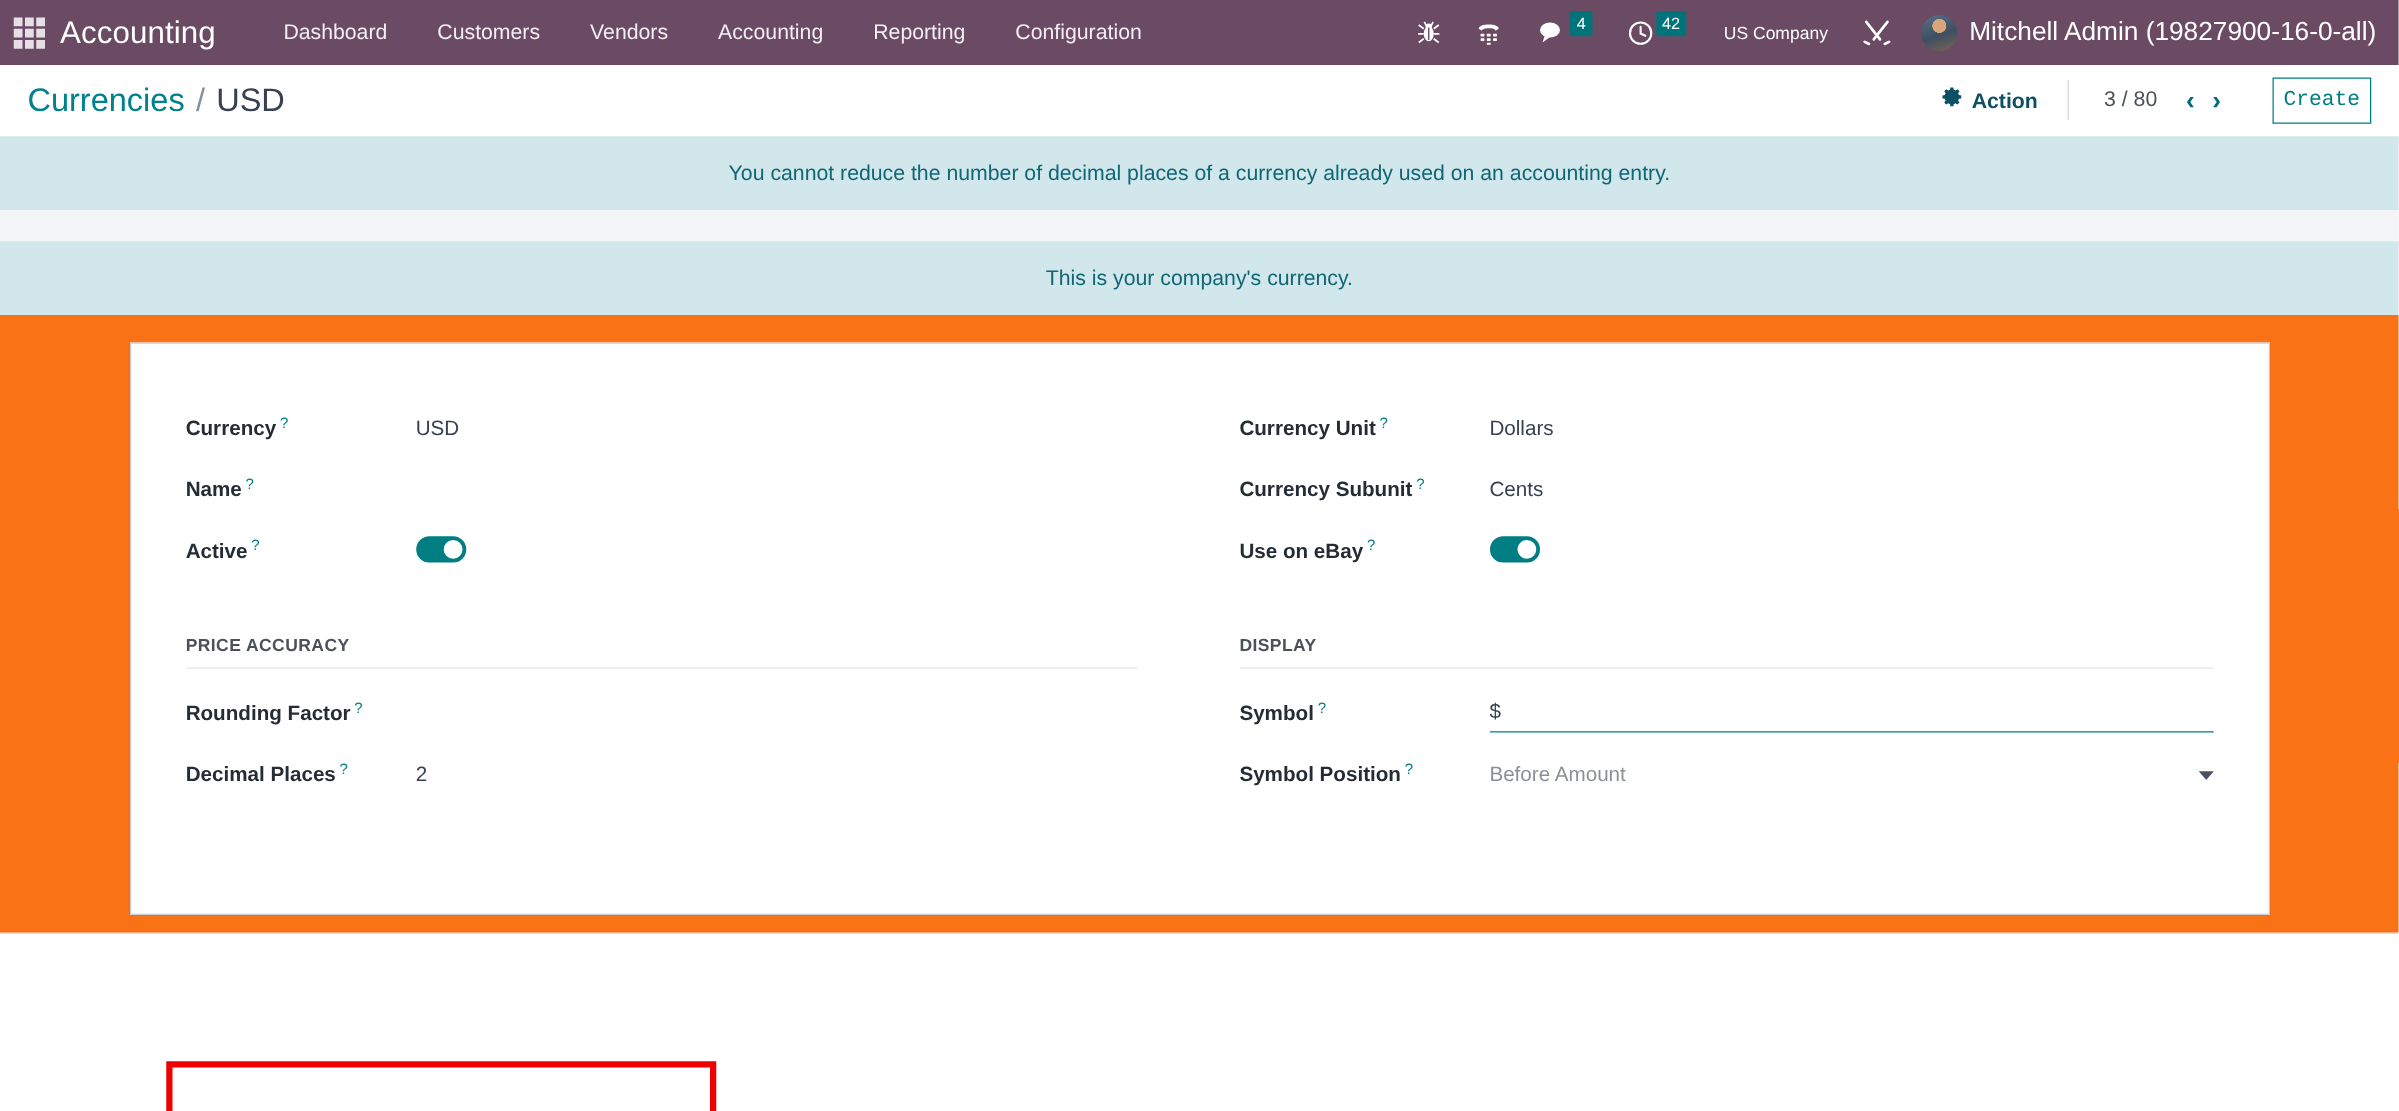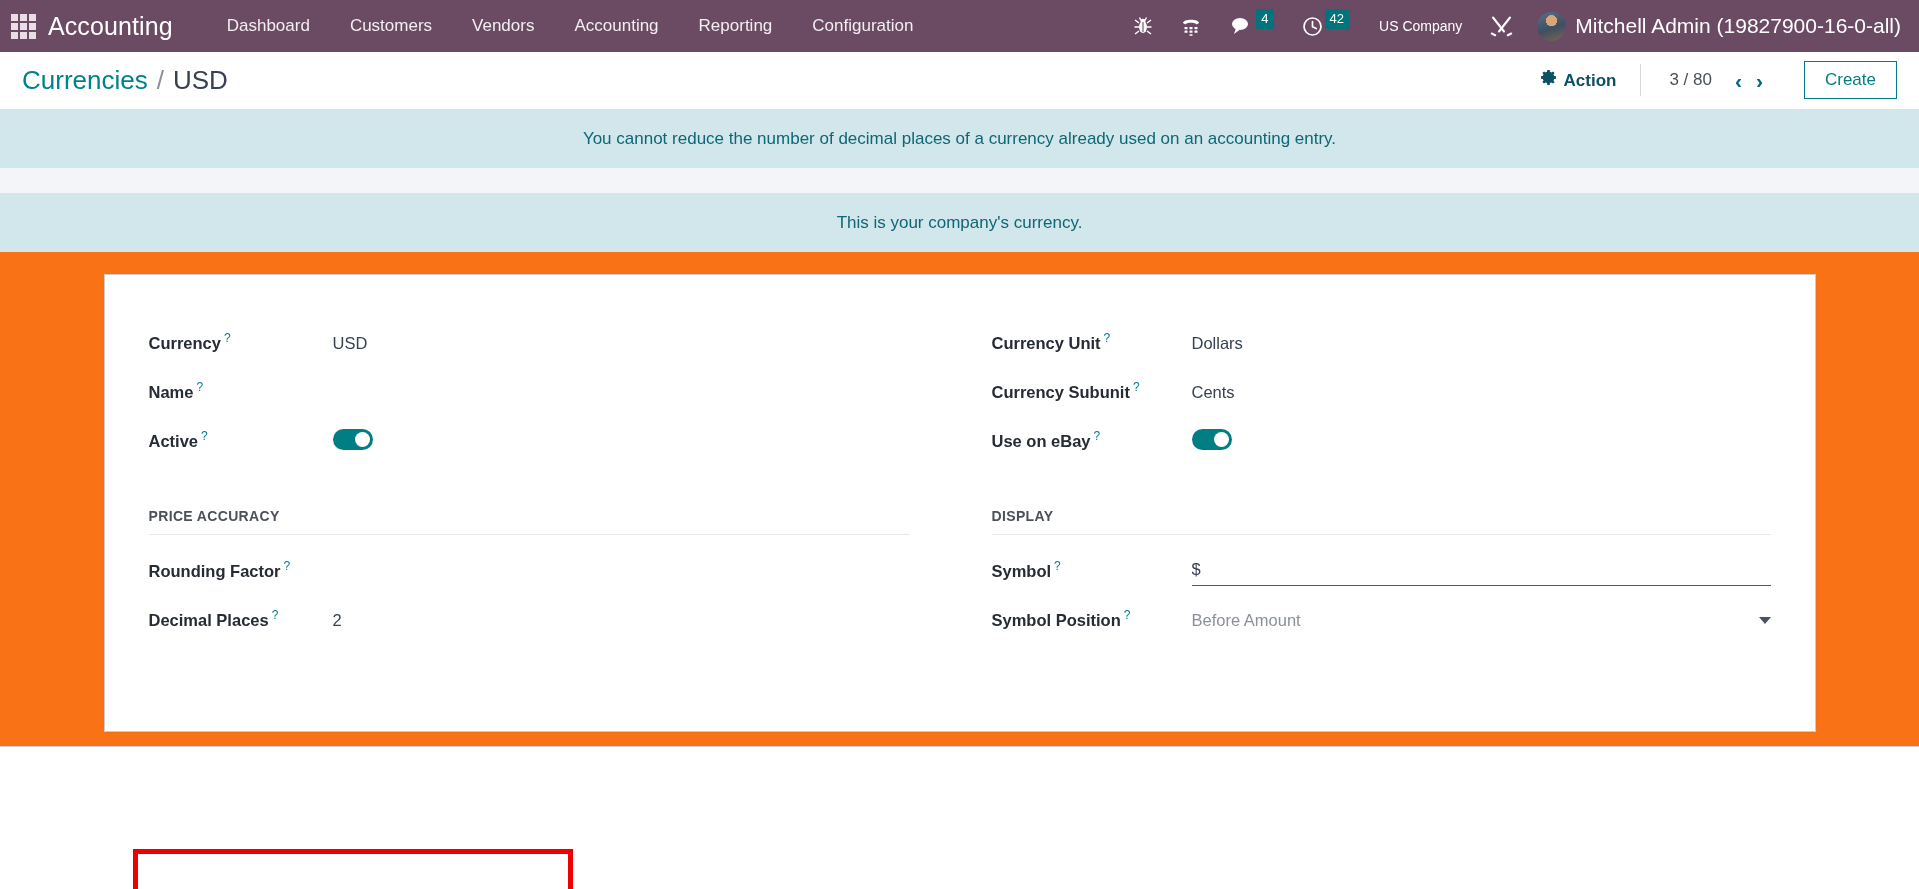--- a/index.html
+++ b/index.html
@@ -138,25 +138,25 @@
     font-weight: 700;
     padding: 0 7px;
     cursor: pointer;
     line-height: 1;
   }
   .create-btn {
     border: 1px solid #017e84;
     color: #017e84;
     background: #fff;
     font-size: 17px;
-    padding: 8px 20px;
+    padding: 8px 8px;
     margin-left: 26px;
     cursor: pointer;
     border-radius: 0;
-    font-family: Liberation Sans, sans-serif;
+    font-family: Liberation Mono, monospace;
   }
 
   
   .alert {
     background: #d1e7ec;
     color: #0f6674;
     font-size: 17px;
     text-align: center;
     padding: 21px 12px;
     height: 59px;

